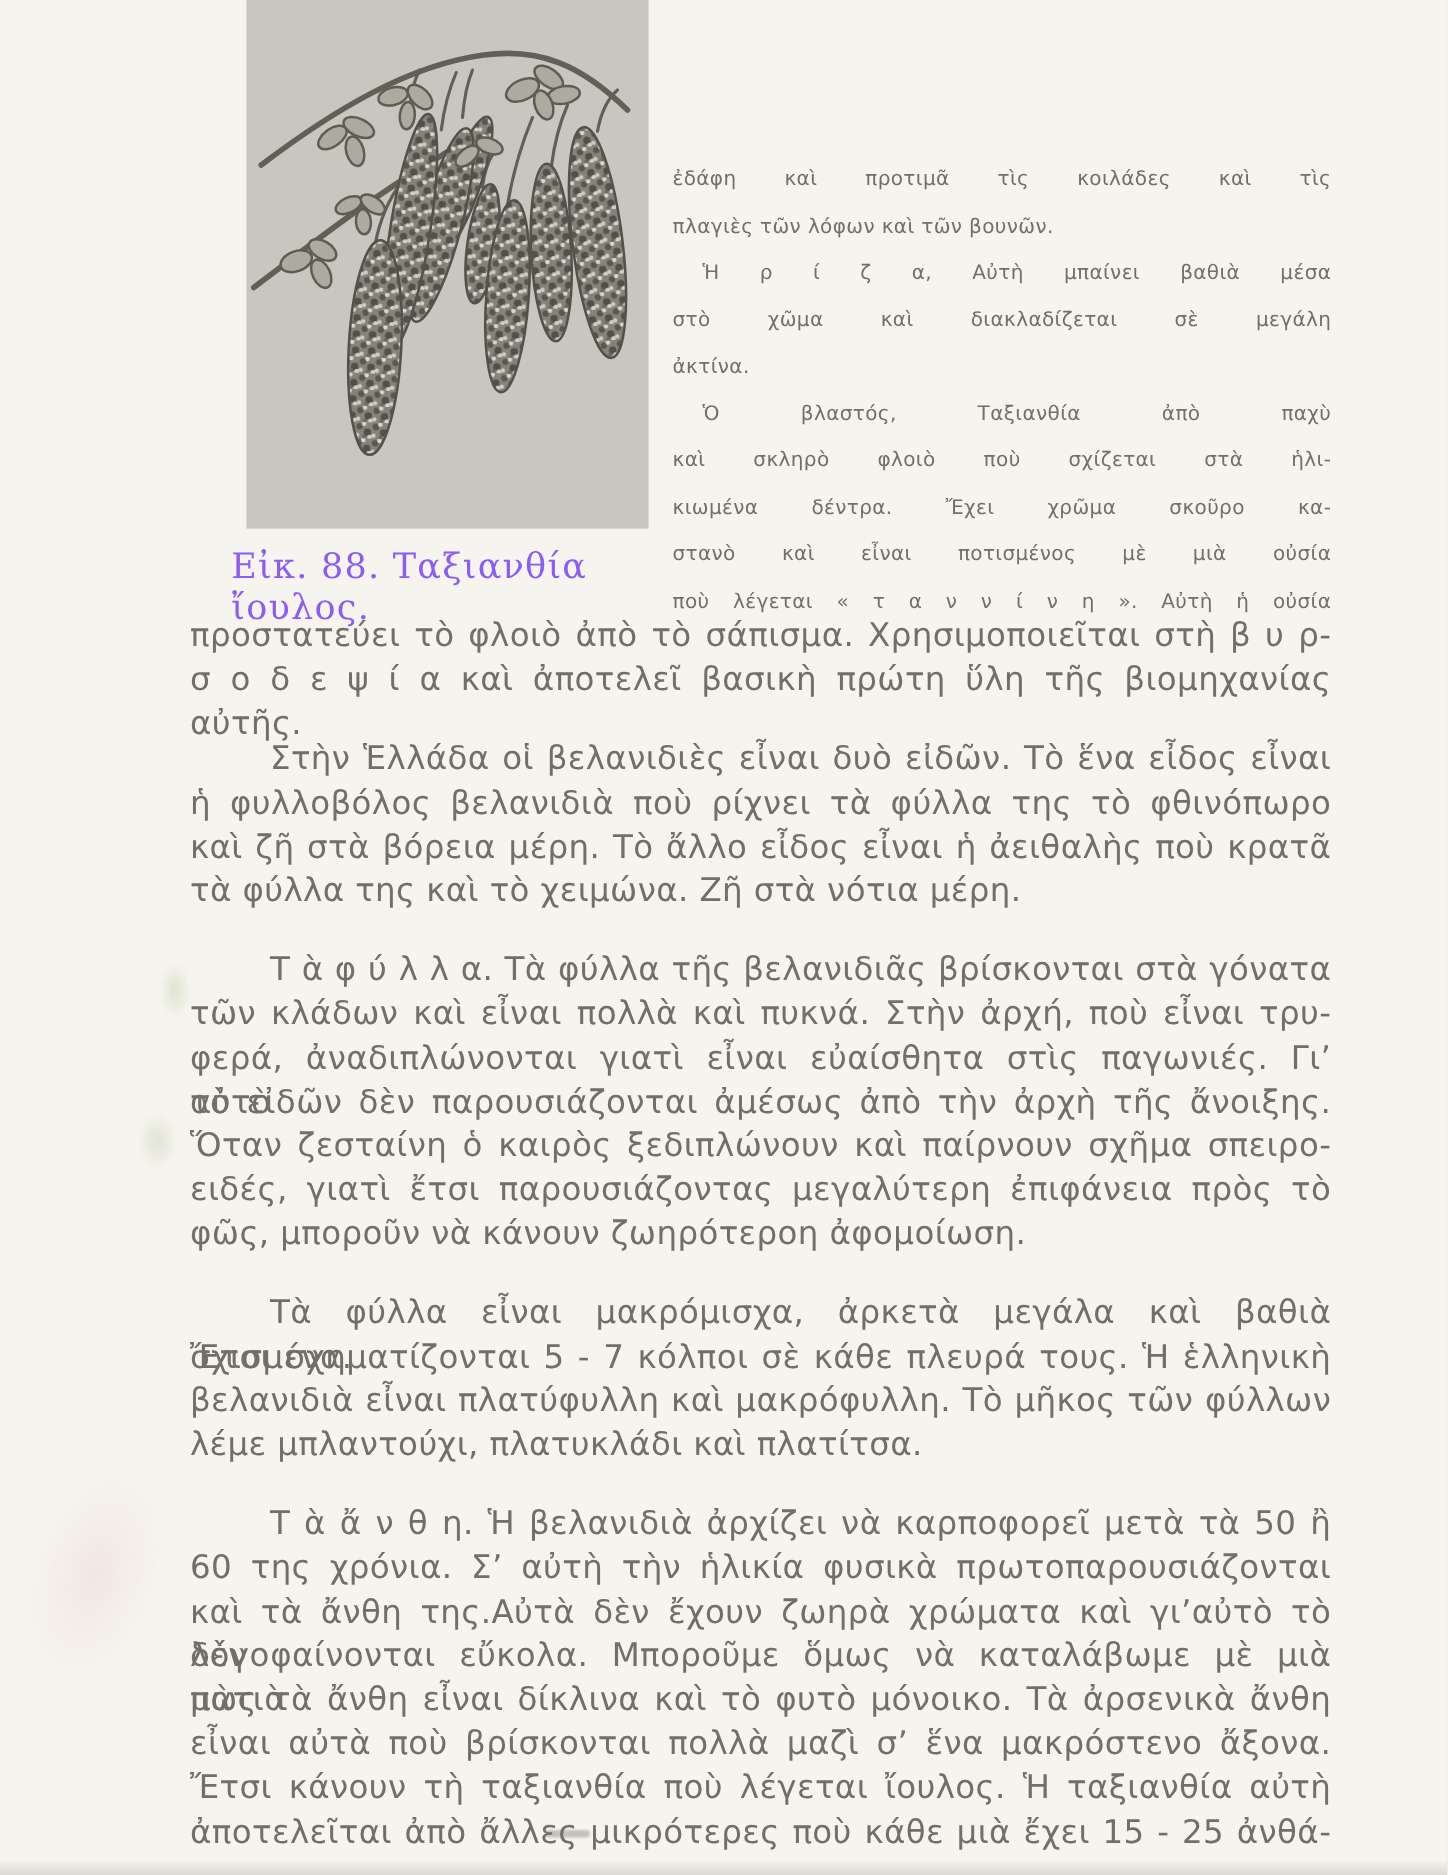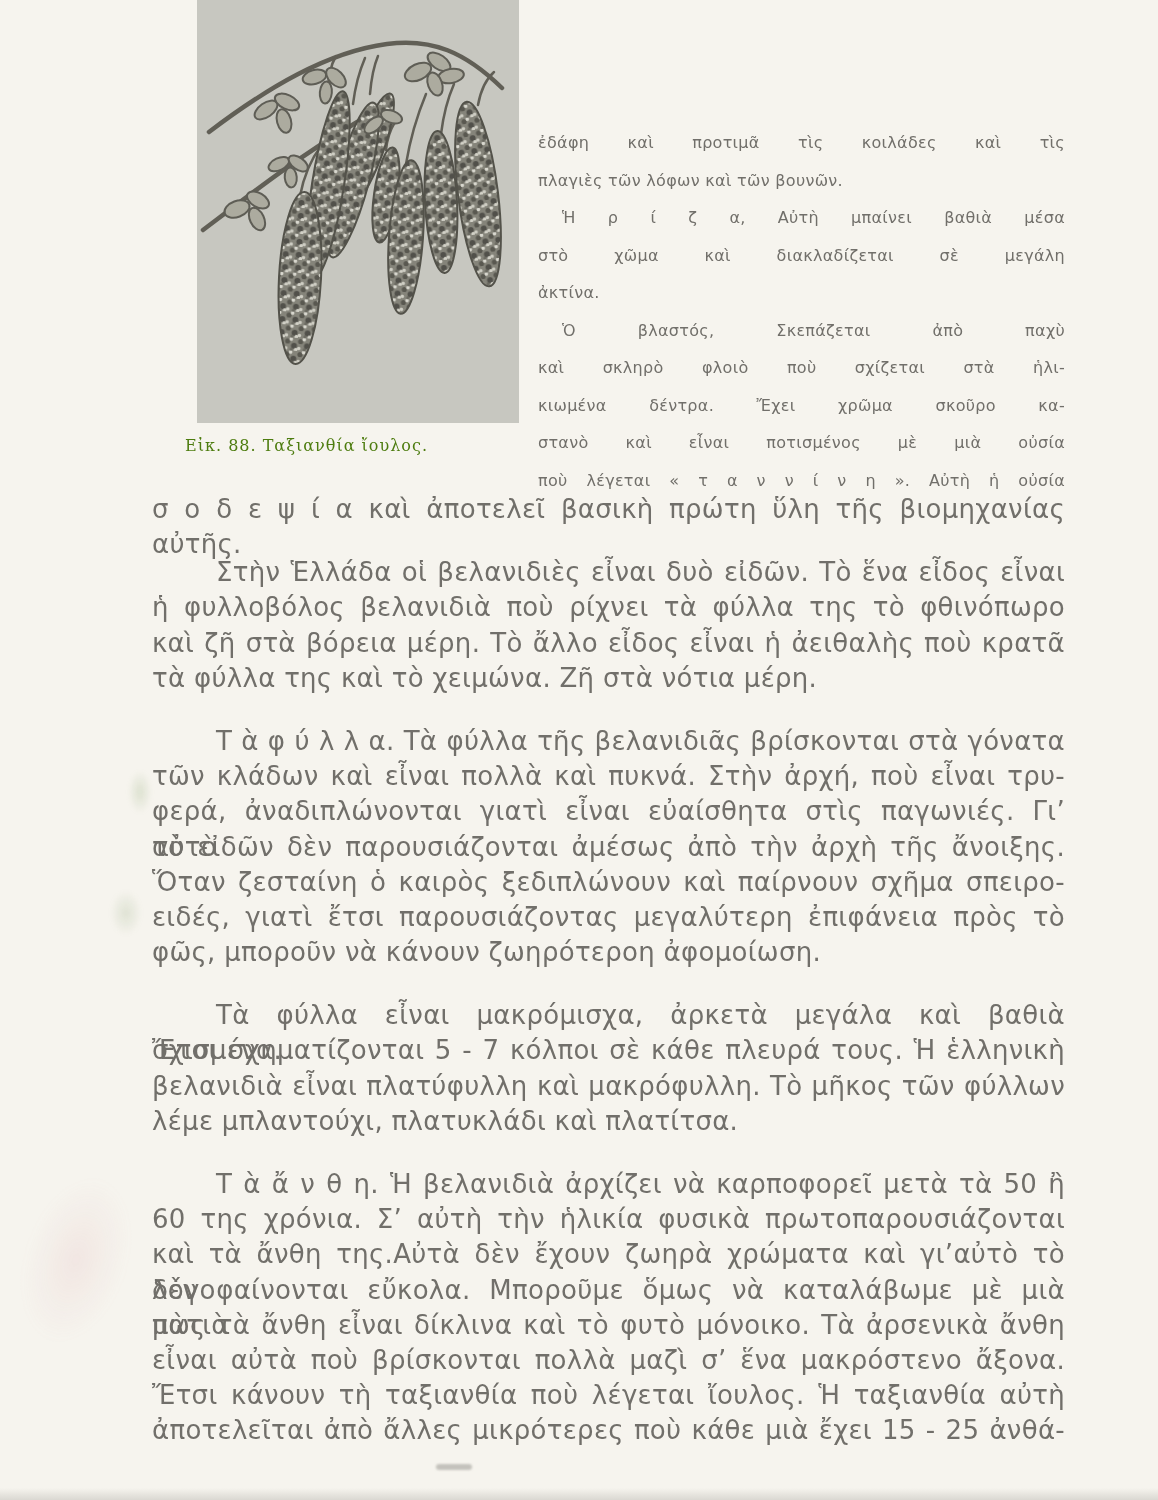--- a/index.html
+++ b/index.html
@@ -13,21 +13,21 @@
     color:#716f6a;
   }
   
   .figure{
     position:absolute;left:197px;top:0;width:322px;height:423px;
   }
   .figure svg{display:block;}
   .caption{
     position:absolute;left:185px;top:436px;width:360px;
     font-family:"DejaVu Serif","Liberation Serif",serif;
-    font-size:16px;color:#4d7c0f;letter-spacing:1px;
+    font-size:28px;color:#8b5cf6;letter-spacing:1px;
   }
   
   .rightcol{
     position:absolute;left:538px;top:124px;width:527px;
     font-size:16px;letter-spacing:0.3px;
   }
   .rightcol .ln{line-height:37.5px;height:37.5px;}
   .bodytext{
     position:absolute;left:152px;top:492px;width:913px;
     font-size:26px;letter-spacing:0.3px;
@@ -140,28 +140,29 @@
   </div>
 
   <div class="caption">Εἰκ. 88. Ταξιανθία ἴουλος.</div>
 
   <div class="rightcol">
     <div class="ln">ἐδάφη καὶ προτιμᾶ τὶς κοιλάδες καὶ τὶς</div>
     <div class="ln end">πλαγιὲς τῶν λόφων καὶ τῶν βουνῶν.</div>
     <div class="ln ind">Ἡ ρ ί ζ α, Αὐτὴ μπαίνει βαθιὰ μέσα</div>
     <div class="ln">στὸ χῶμα καὶ διακλαδίζεται σὲ μεγάλη</div>
     <div class="ln end">ἀκτίνα.</div>
-    <div class="ln ind">Ὁ βλαστός, Σκεπάζεται ἀπὸ παχὺ</div>
+    <div class="ln ind">Ὁ βλαστός, Ταξιανθία ἀπὸ παχὺ</div>
     <div class="ln">καὶ σκληρὸ φλοιὸ ποὺ σχίζεται στὰ ἡλι-</div>
     <div class="ln">κιωμένα δέντρα. Ἔχει χρῶμα σκοῦρο κα-</div>
     <div class="ln">στανὸ καὶ εἶναι ποτισμένος μὲ μιὰ οὐσία</div>
     <div class="ln">ποὺ λέγεται « τ α ν ν ί ν η ». Αὐτὴ ἡ οὐσία</div>
   </div>
 
   <div class="bodytext">
+    <div class="ln">προστατεύει τὸ φλοιὸ ἀπὸ τὸ σάπισμα. Χρησιμοποιεῖται στὴ β υ ρ-</div>
     <div class="ln">σ ο δ ε ψ ί α καὶ ἀποτελεῖ βασικὴ πρώτη ὕλη τῆς βιομηχανίας αὐτῆς.</div>
     <div class="ln ind">Στὴν Ἑλλάδα οἱ βελανιδιὲς εἶναι δυὸ εἰδῶν. Τὸ ἕνα εἶδος εἶναι</div>
     <div class="ln">ἡ φυλλοβόλος βελανιδιὰ ποὺ ρίχνει τὰ φύλλα της τὸ φθινόπωρο</div>
     <div class="ln">καὶ ζῆ στὰ βόρεια μέρη. Τὸ ἄλλο εἶδος εἶναι ἡ ἀειθαλὴς ποὺ κρατᾶ</div>
     <div class="ln end">τὰ φύλλα της καὶ τὸ χειμώνα. Ζῆ στὰ νότια μέρη.</div>
     <div class="ln ind">Τ ὰ φ ύ λ λ α. Τὰ φύλλα τῆς βελανιδιᾶς βρίσκονται στὰ γόνατα</div>
     <div class="ln">τῶν κλάδων καὶ εἶναι πολλὰ καὶ πυκνά. Στὴν ἀρχή, ποὺ εἶναι τρυ-</div>
     <div class="ln">φερά, ἀναδιπλώνονται γιατὶ εἶναι εὐαίσθητα στὶς παγωνιές. Γι’ αὐτὸ</div>
     <div class="ln">τὸ εἰδῶν δὲν παρουσιάζονται ἀμέσως ἀπὸ τὴν ἀρχὴ τῆς ἄνοιξης.</div>
     <div class="ln">Ὅταν ζεσταίνη ὁ καιρὸς ξεδιπλώνουν καὶ παίρνουν σχῆμα σπειρο-</div>

